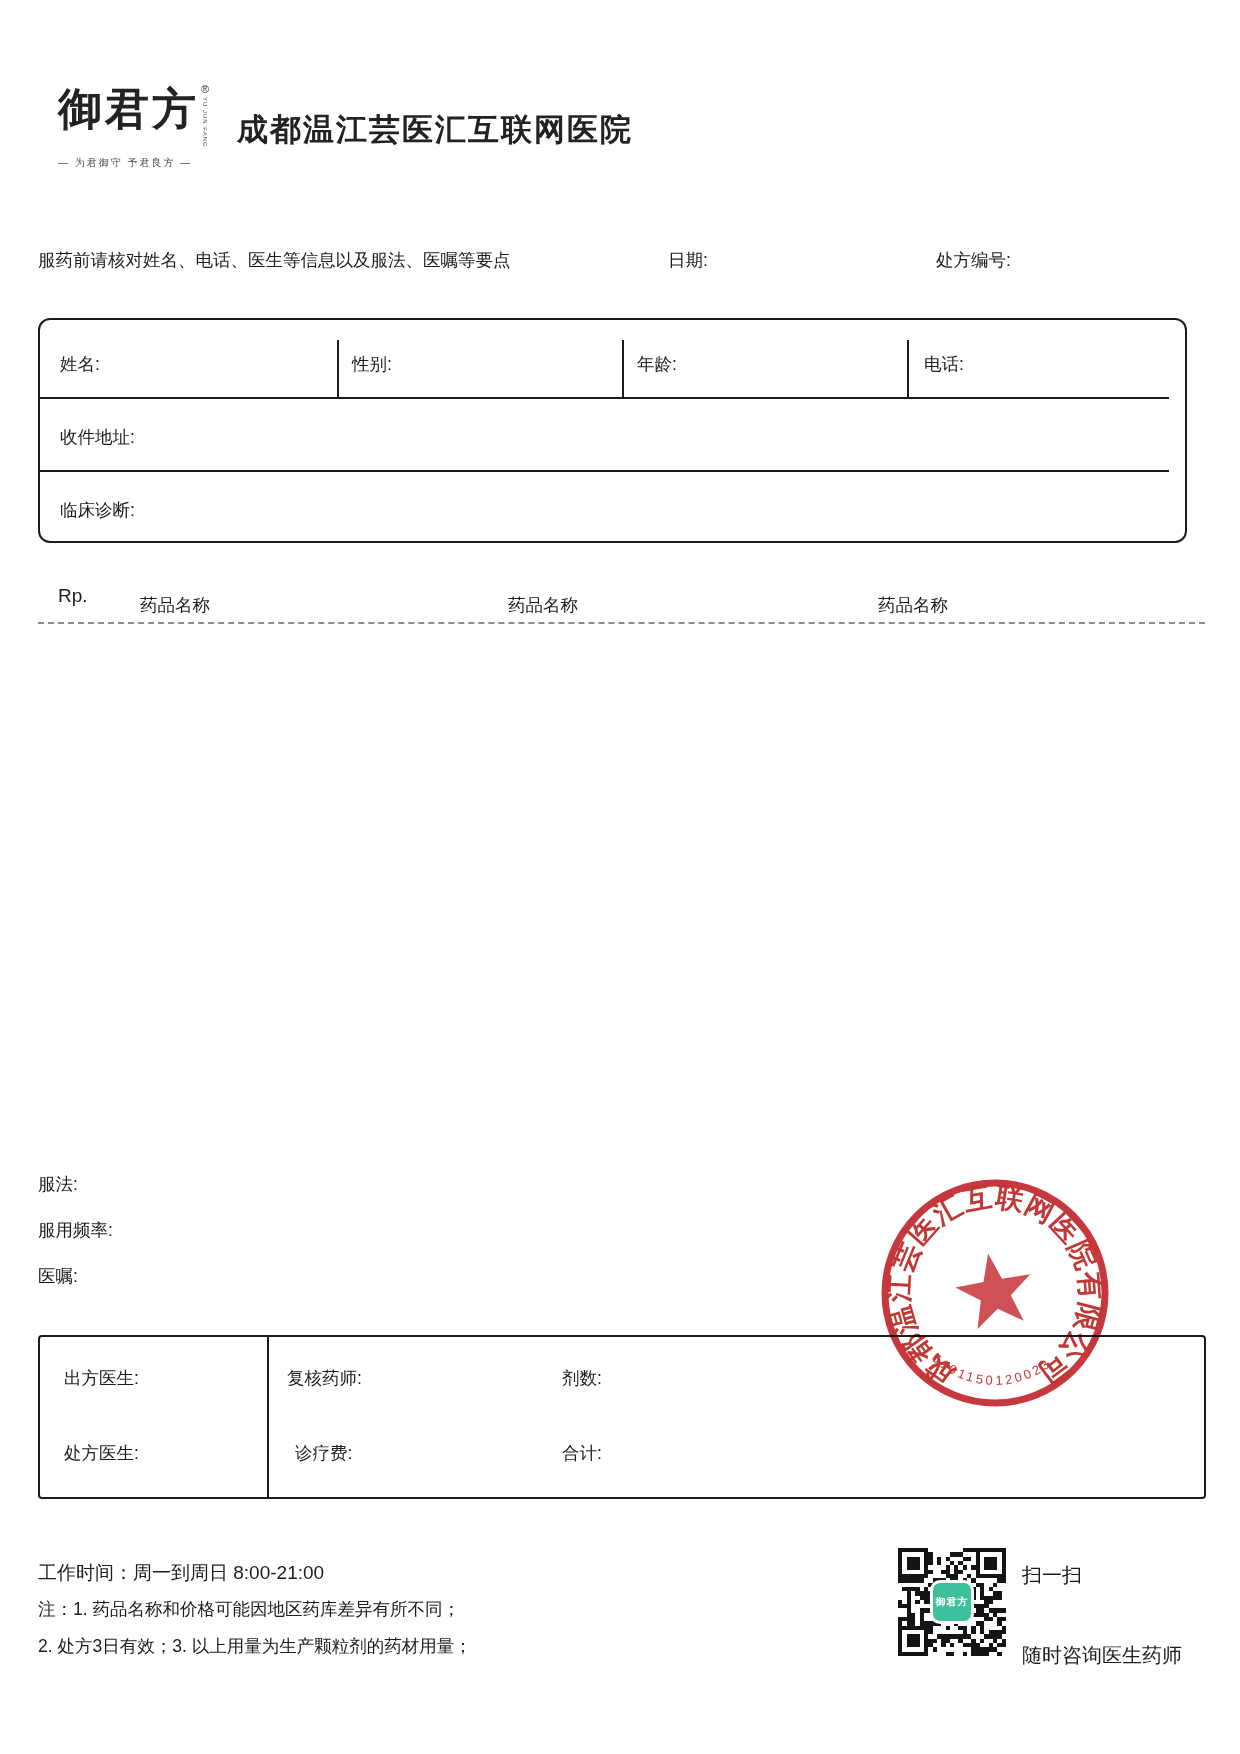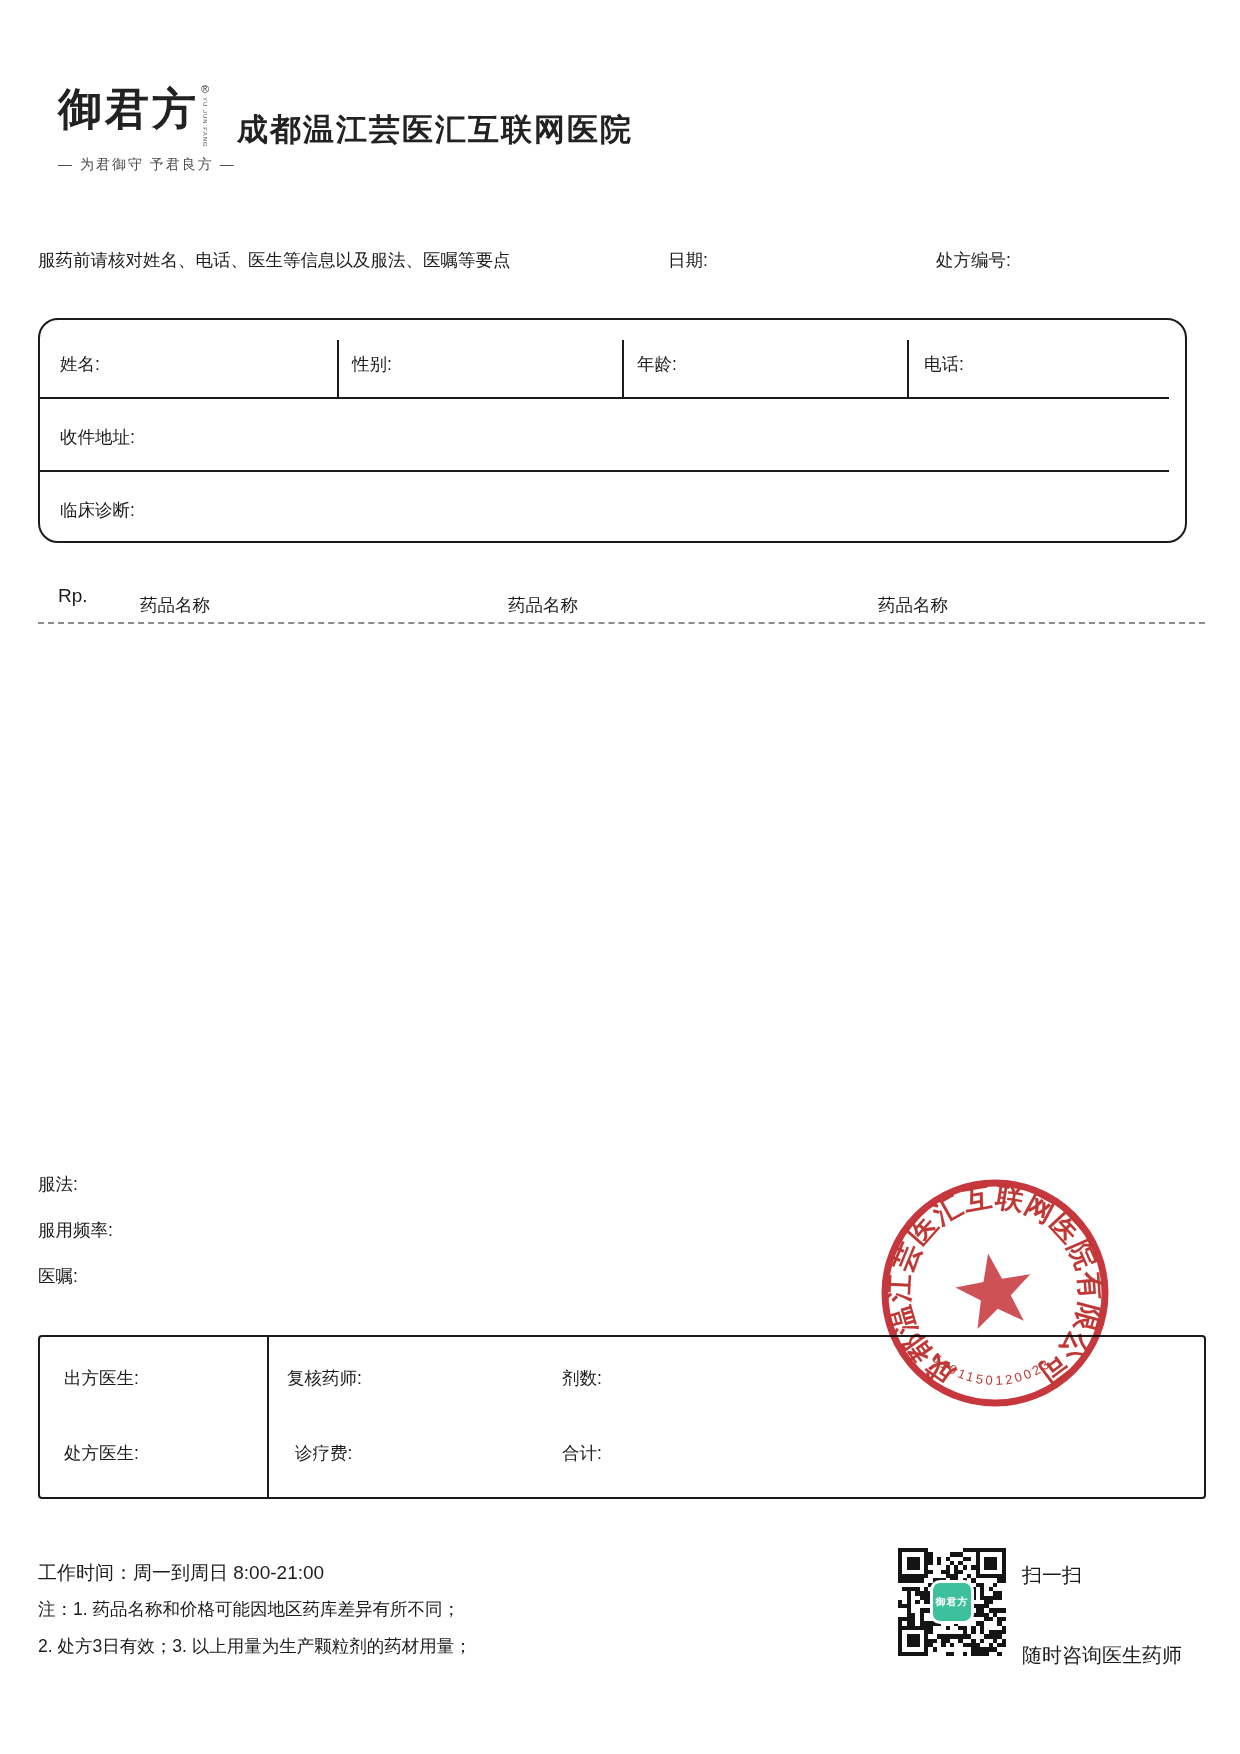--- a/index.html
+++ b/index.html
@@ -9,28 +9,28 @@
   }
   .abs{position:absolute;}
   
   .logo-block{left:58px;top:86px;width:160px;}
   .logo-main{display:flex;align-items:flex-start;}
   .logo-text{font-family:"Liberation Serif", serif;font-weight:700;font-size:44px;
     letter-spacing:3px;color:#222;line-height:1.1;}
   .logo-side{display:flex;flex-direction:column;align-items:center;margin-left:2px;margin-top:-2px;}
   .logo-reg{font-size:11px;color:#333;line-height:1;}
   .logo-vert{writing-mode:vertical-rl;font-size:6px;letter-spacing:1px;color:#555;margin-top:2px;}
-  .logo-tagline{margin-top:8px;font-size:14px;letter-spacing:2px;color:#4a4a4a;white-space:nowrap;}
+  .logo-tagline{margin-top:8px;font-size:10px;letter-spacing:2px;color:#4a4a4a;white-space:nowrap;}
   .hospital-title{left:225px;top:97px;margin:12px;font-size:31px;font-weight:700;letter-spacing:2px;color:#222;}
   
   .meta-notice{left:38px;top:248px;font-size:17.5px;}
   .meta-date{left:668px;top:248px;font-size:17.5px;}
   .meta-rxno{left:936px;top:248px;font-size:17.5px;}
   
-  .patient-box{left:38px;top:318px;width:1145px;height:221px;border:2px solid #1b1b1b;border-radius:20px;}
+  .patient-box{left:38px;top:318px;width:1145px;height:221px;border:2px solid #1b1b1b;border-radius:12px;}
   .pb-label{position:absolute;font-size:17.5px;color:#1c1c1c;}
   .pb-name{left:20px;top:32px;}
   .pb-gender{left:312px;top:32px;}
   .pb-age{left:597px;top:32px;}
   .pb-phone{left:884px;top:32px;}
   .pb-vdiv{position:absolute;top:20px;height:57px;width:2px;background:#1b1b1b;}
   .pb-vdiv.v1{left:297px;} .pb-vdiv.v2{left:582px;} .pb-vdiv.v3{left:867px;}
   .pb-hdiv{position:absolute;left:0;height:2px;background:#1b1b1b;width:1129px;}
   .pb-hdiv.h1{top:77px;} .pb-hdiv.h2{top:150px;}
   .pb-address{left:20px;top:105px;}

